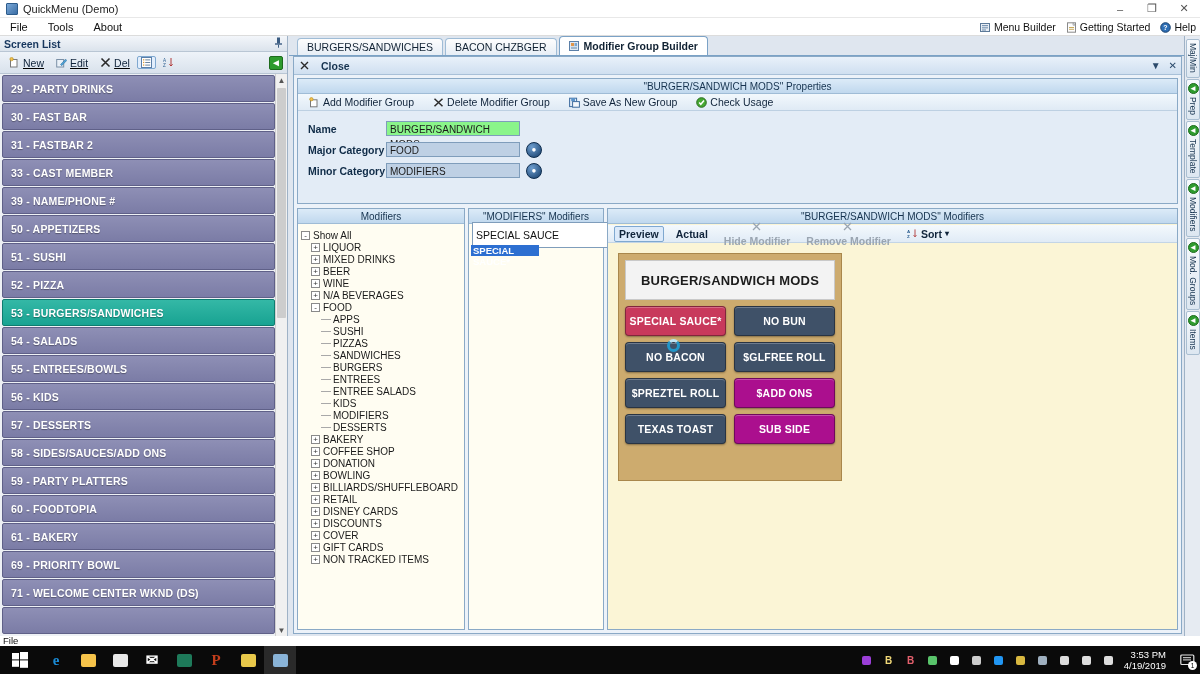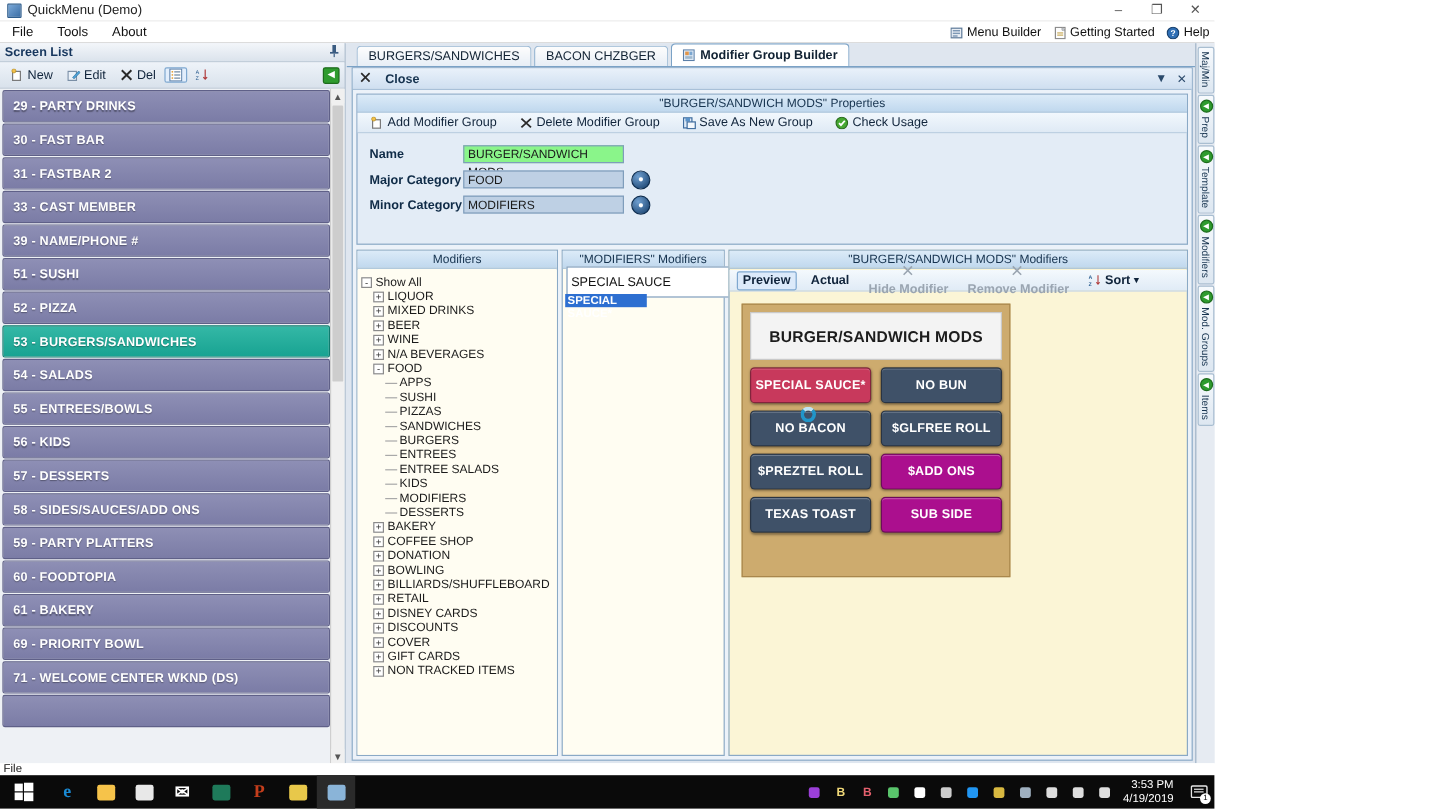--- a/index.html
+++ b/index.html
@@ -3,21 +3,21 @@
 <meta charset="utf-8">
 <style>
   * { box-sizing: border-box; margin: 0; padding: 0; }
   html, body {
     width: 1200px; height: 674px;
     font-family: "Liberation Sans", sans-serif;
     font-size: 11px;
     overflow: hidden;
     background: #fff;
   }
-  #app { position: relative; width: 1012px; height: 674px; }
+  #app { position: relative; width: 1200px; height: 674px; }
 
   
   .titlebar {
     height: 18px; background: #ffffff;
     display: flex; align-items: center;
     border-bottom: 1px solid #e8e8e8;
   }
   .tb-icon {
     width: 12px; height: 12px; margin: 0 5px 0 6px;
     background: linear-gradient(135deg,#7aa8d8,#3b6ea5);
@@ -49,21 +49,21 @@
   
   .leftdock { position: absolute; left: 0; top: 0; width: 288px; bottom: 0;
      background: #eef1f5; border-right: 1px solid #9fb2c6; }
   .dockhead { height: 16px; background: linear-gradient(#f3f6fa,#dbe3ec);
      display:flex; align-items:center; padding: 0 4px;
      border-bottom: 1px solid #b9c6d4; }
   .dockhead .t { font-size: 10.5px; font-weight: bold; color: #17375e; flex:1 1 auto;}
   .pin { font-size: 11px; color: #2a4a70; }
   .docktools { height: 22px; background: linear-gradient(#eef3f9,#d9e2ec);
      display:flex; align-items:center; gap: 2px; padding: 0 4px;
-     border-bottom: 1px solid #b9c6d4; position: relative;}
+     border-bottom: 1px solid #b9c6d4; position: relative; text-decoration: underline;}
   .tbtn { display:flex; align-items:center; gap:3px; padding: 1px 4px; font-size: 10.5px;
      color: #10243b; border: 1px solid transparent; border-radius: 2px; }
   .tbtn.framed { border: 1px solid #7fa8d0; background: #e2eefc; padding: 0 3px; }
   .greenbtn { position:absolute; right: 4px; width: 14px; height: 14px;
      background: #2e9b2e; border:1px solid #1d6b1d; border-radius:2px;
      color: #fff; font-size: 10px; display:flex; align-items:center; justify-content:center;}
   .listbox { position: absolute; top: 38px; left: 0; right: 0; bottom: 0;
      background: #eef1f5; overflow: hidden; }
   .scr-item { height: 27px; margin: 1px 12px 1px 2px;
      background: linear-gradient(#8e8fb5,#7b7ca6);
@@ -325,20 +325,23 @@
             <span>30 - FAST BAR</span>
           </div>
           <div class="scr-item">
             <span>31 - FASTBAR 2</span>
           </div>
           <div class="scr-item">
             <span>33 - CAST MEMBER</span>
           </div>
           <div class="scr-item">
             <span>39 - NAME/PHONE #</span>
+          </div>
+          <div class="scr-item">
+            <span>50 - APPETIZERS</span>
           </div>
           <div class="scr-item">
             <span>51 - SUSHI</span>
           </div>
           <div class="scr-item">
             <span>52 - PIZZA</span>
           </div>
           <div class="scr-item sel">
             <span>53 - BURGERS/SANDWICHES</span>
           </div>

